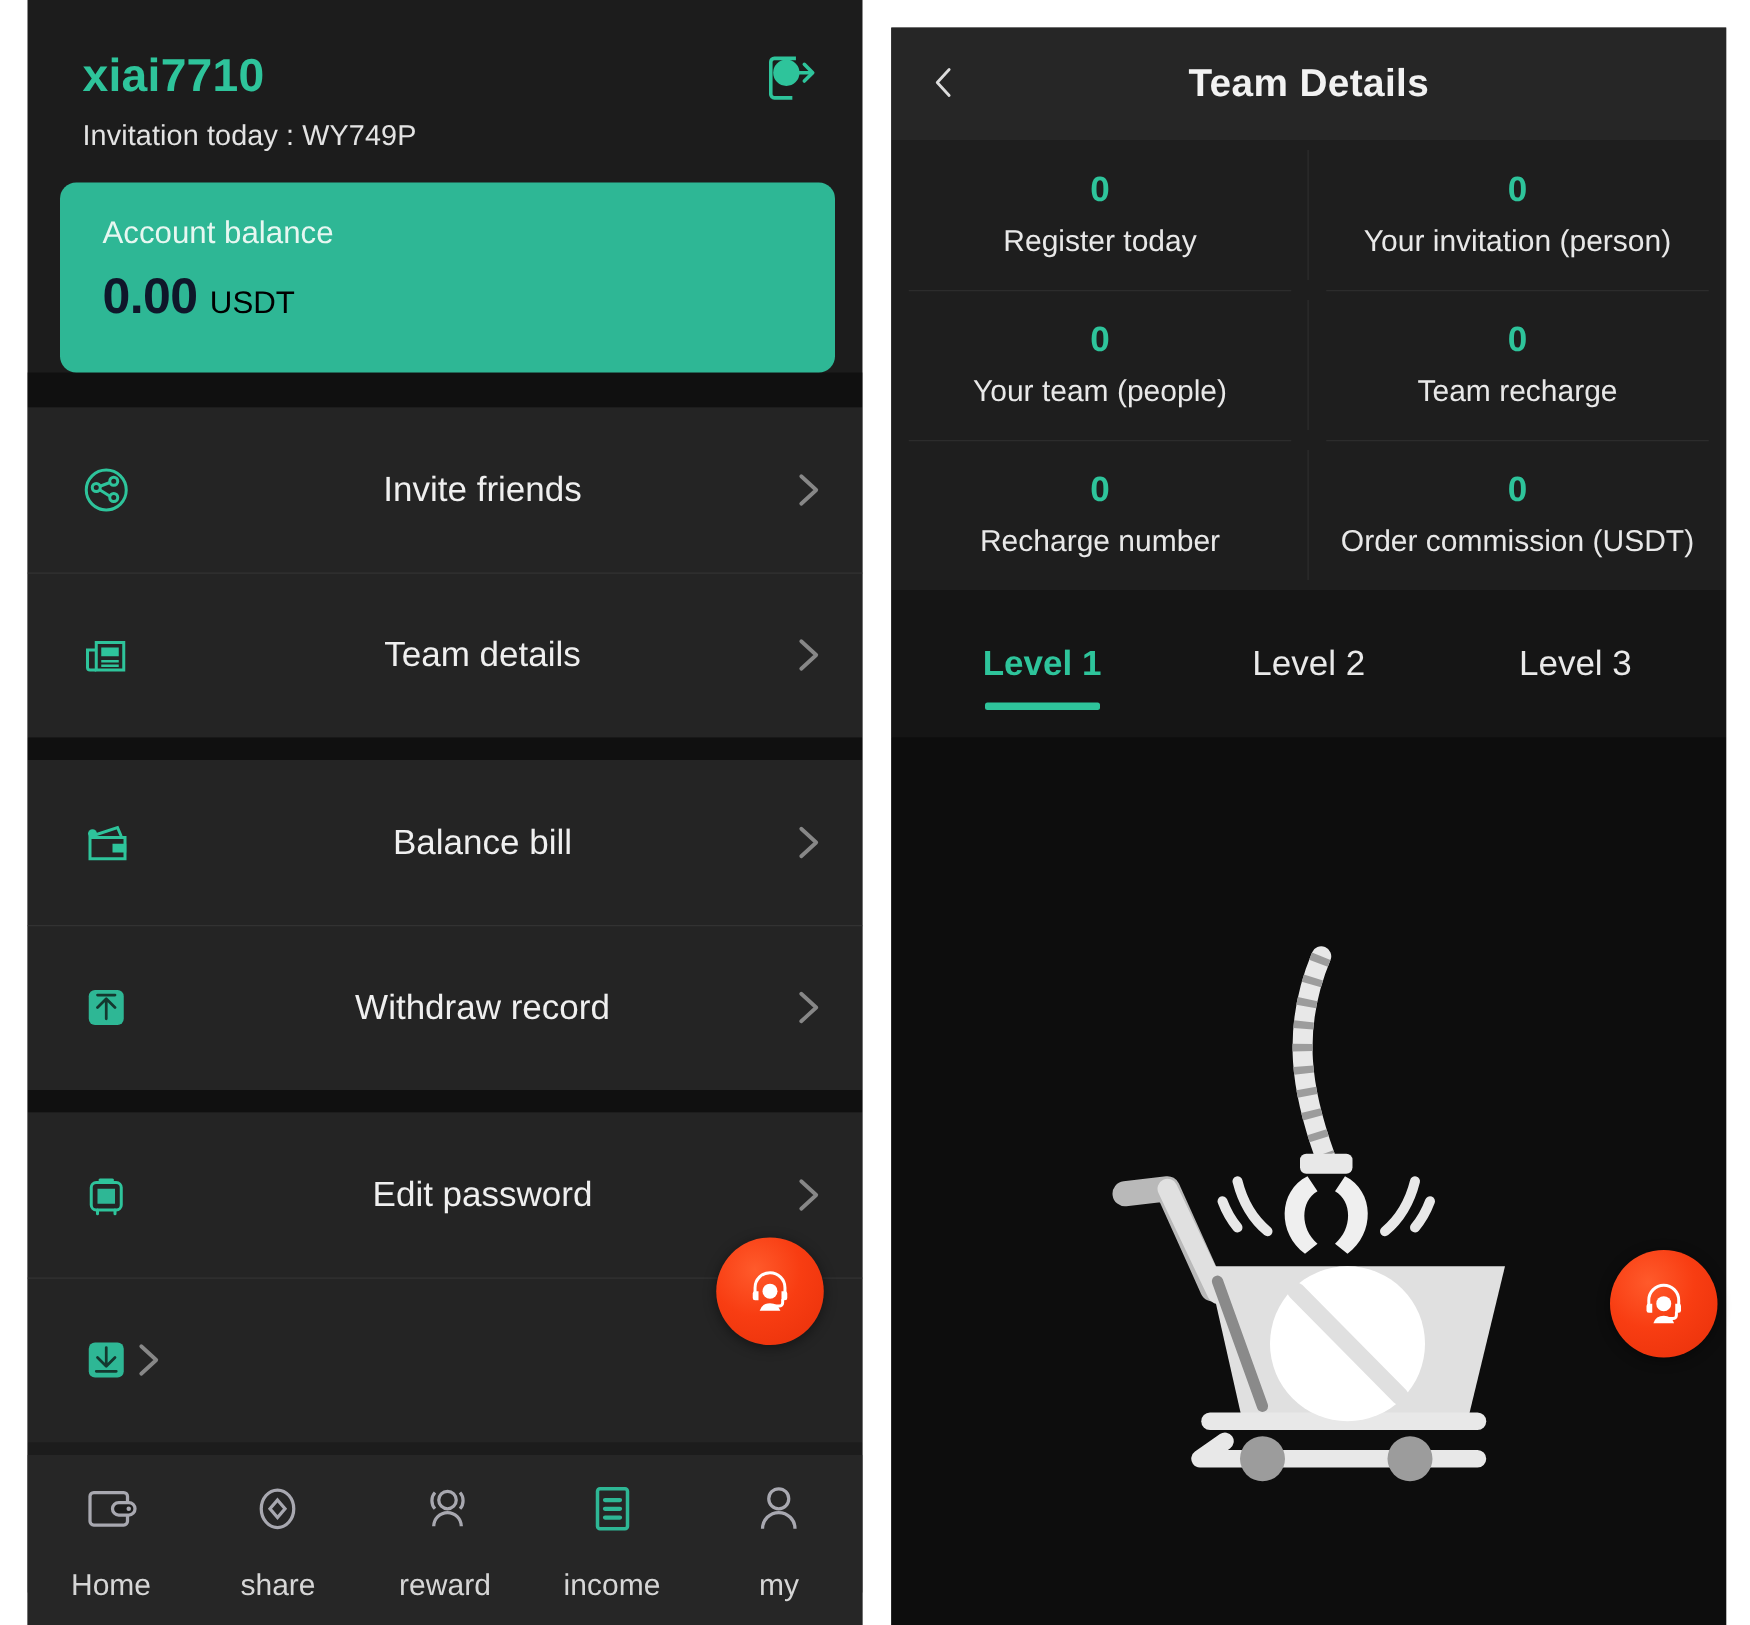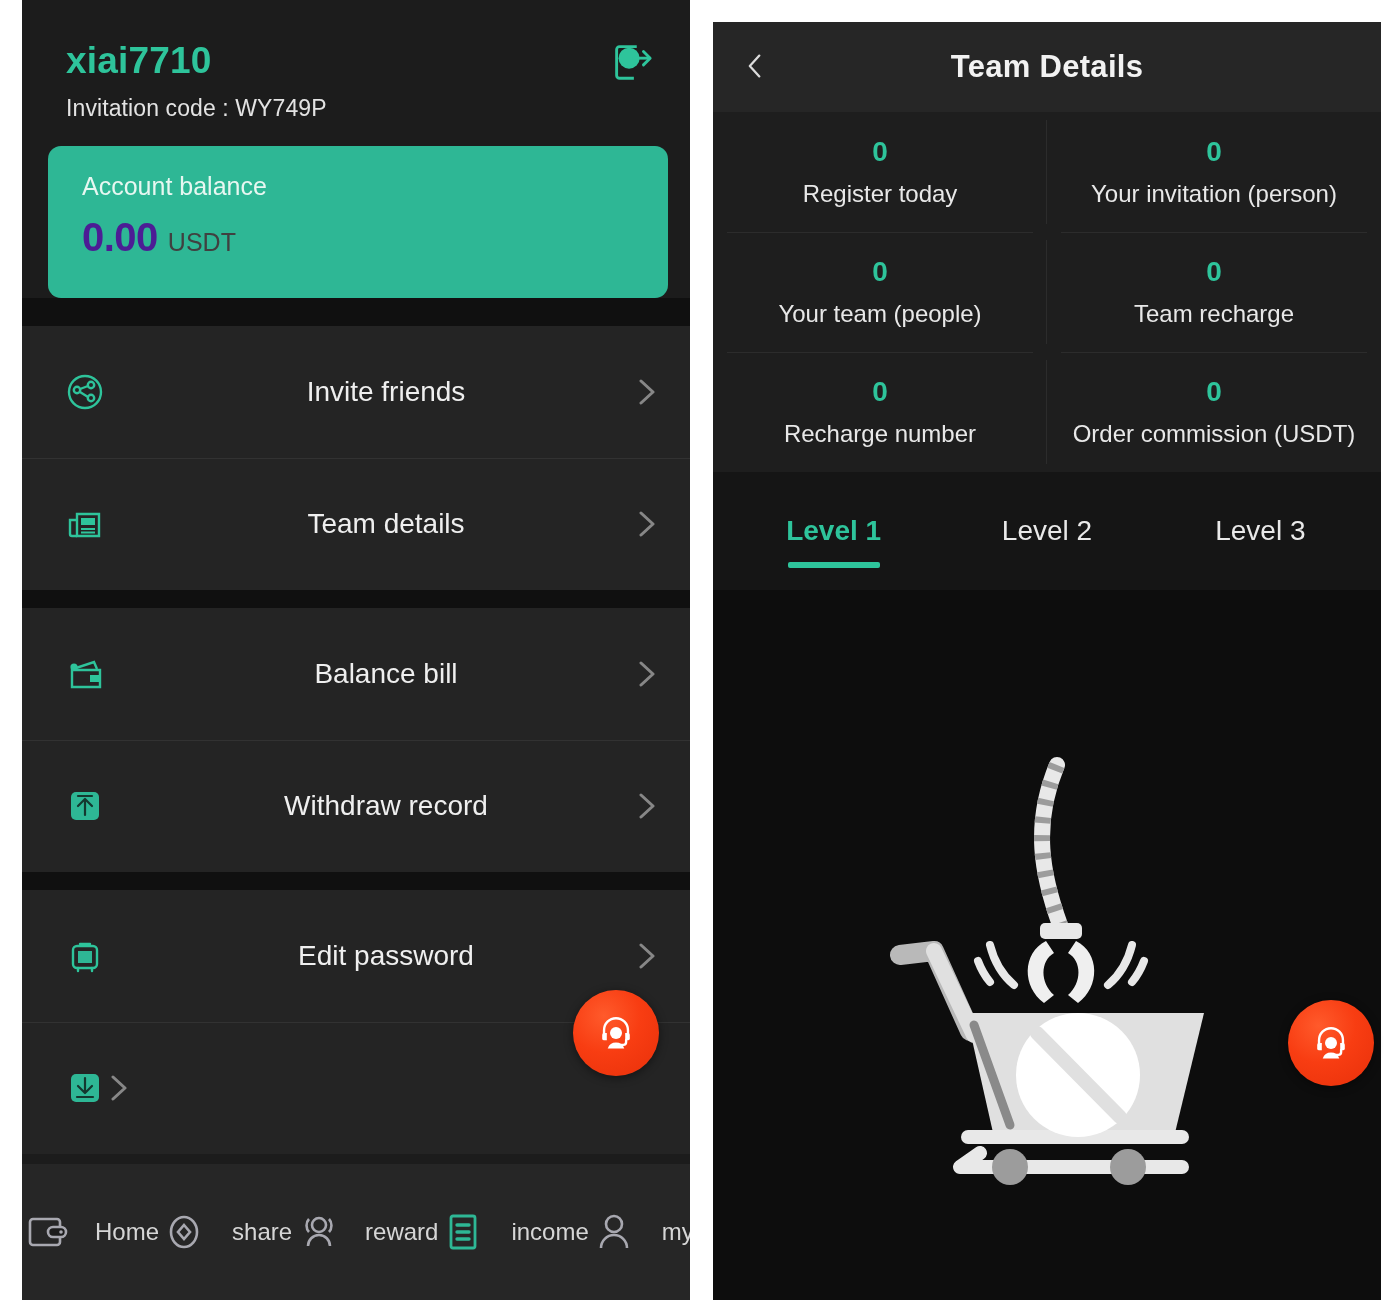--- a/index.html
+++ b/index.html
@@ -59,27 +59,27 @@
     color: #e7f7f1;
     font-size: 25px;
     font-weight: 400;
   }
   .balance-row {
     margin-top: 14px;
     display: flex;
     align-items: baseline;
   }
   .balance-amount {
-    color: #4c1d95;
+    color: #0f172a;
     font-size: 40px;
     font-weight: bold;
     letter-spacing: -.5px;
   }
   .balance-unit {
-    color: #404040;
+    color: #000000;
     font-size: 25px;
     margin-left: 10px;
     font-weight: 400;
   }
   .withdraw-btn {
     position: absolute;
     right: 38px; top: 48px;
     background: rgba(255,255,255,0.33);
     color: #10100f;
     font-size: 25px;
@@ -124,20 +124,21 @@
     position: absolute;
     left: 0; bottom: 0;
     width: 668px; height: 136px;
     background: #262626;
     display: flex;
     align-items: center;
   }
   .nav-item {
     flex: 1;
     display: flex;
+    flex-direction: column;
     align-items: center;
     justify-content: center;
     cursor: pointer;
     gap: 23px;
   }
   .nav-icon { width: 50px; height: 50px; display: block; }
   .nav-label { font-size: 24px; color: #d6d6d6; }
   .nav-item.active .nav-label { color: #d6d6d6; }
 
   
@@ -255,21 +256,21 @@
 </style>
 </head>
 <body>
 
 <div class="screens">
 
   <div class="panel-left">
 
     <div class="profile-head">
       <div class="username">xiai7710</div>
-      <div class="invite-code">Invitation code : WY749P</div>
+      <div class="invite-code">Invitation today : WY749P</div>
       <div class="logout-icon">
         <svg viewBox="0 0 48 48" width="46" height="48" fill="none" stroke="#2ec49b" stroke-width="3">
           <path d="M30 8 H12 a3 3 0 0 0 -3 3 V38 a3 3 0 0 0 3 3 H27"></path>
           <circle cx="22" cy="20" r="11" fill="#2ec49b" stroke="none"></circle>
           <path d="M26 20 H44" stroke-width="3"></path>
           <path d="M37 13 L44 20 L37 27" stroke-width="3" stroke-linejoin="round" stroke-linecap="round"></path>
         </svg>
       </div>
     </div>
 

